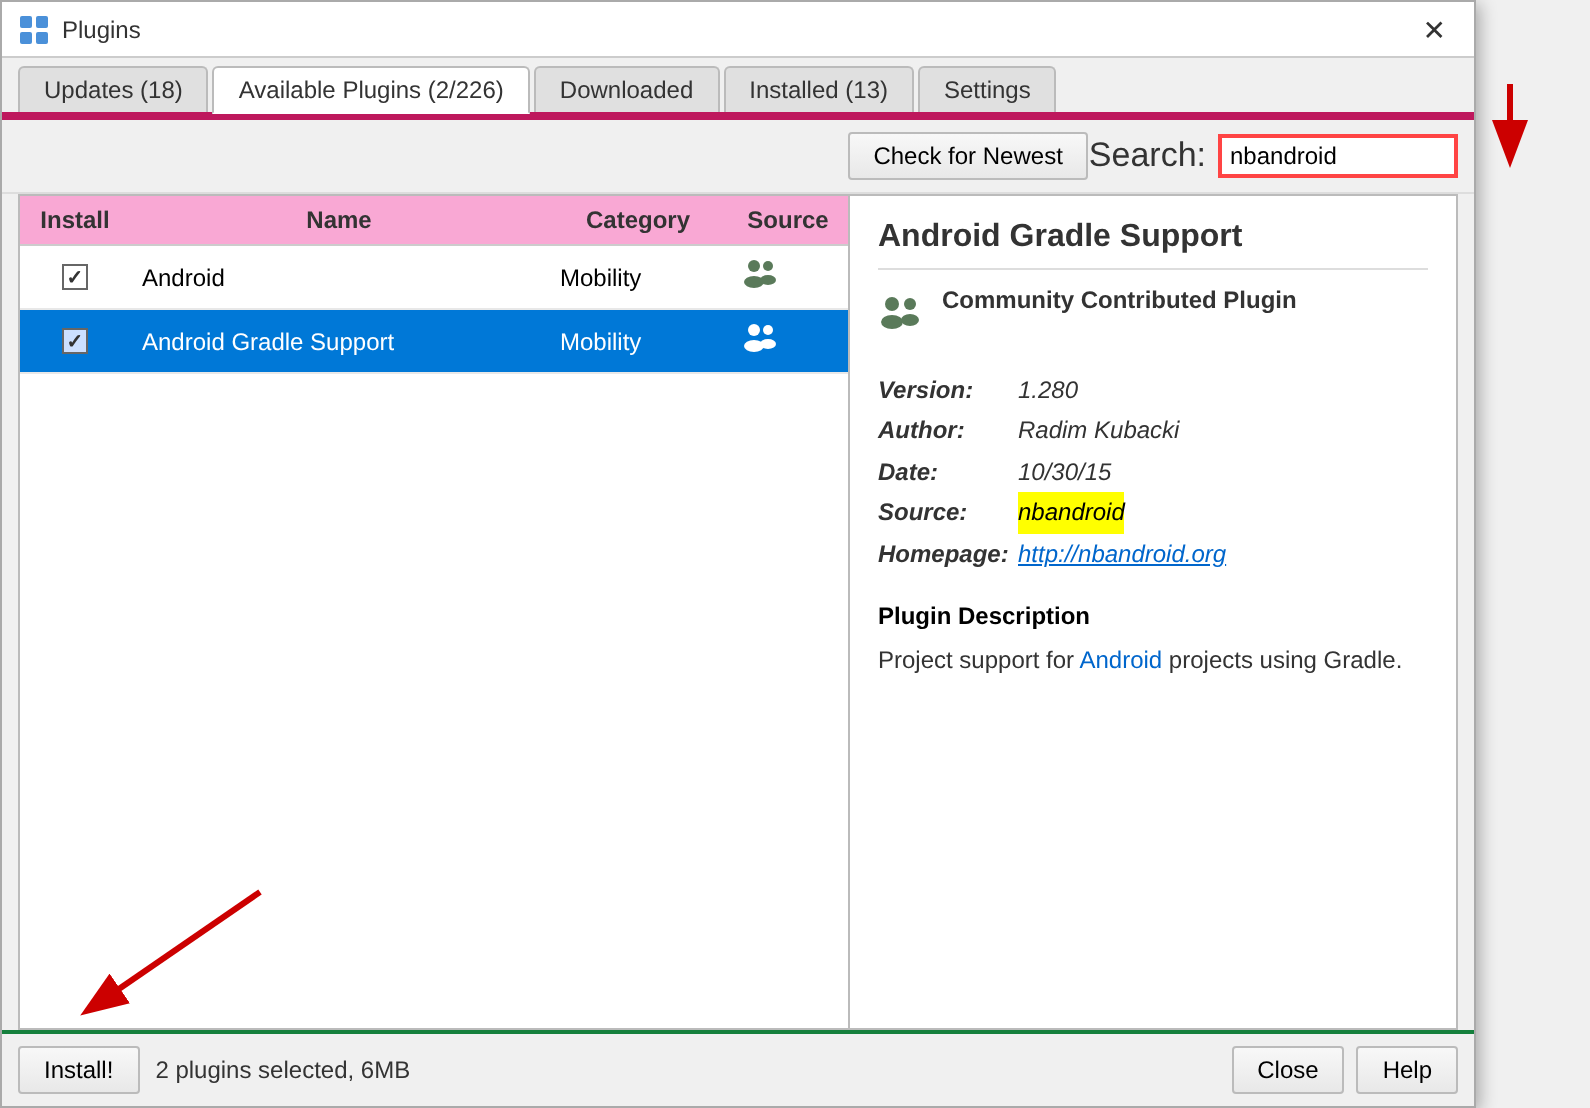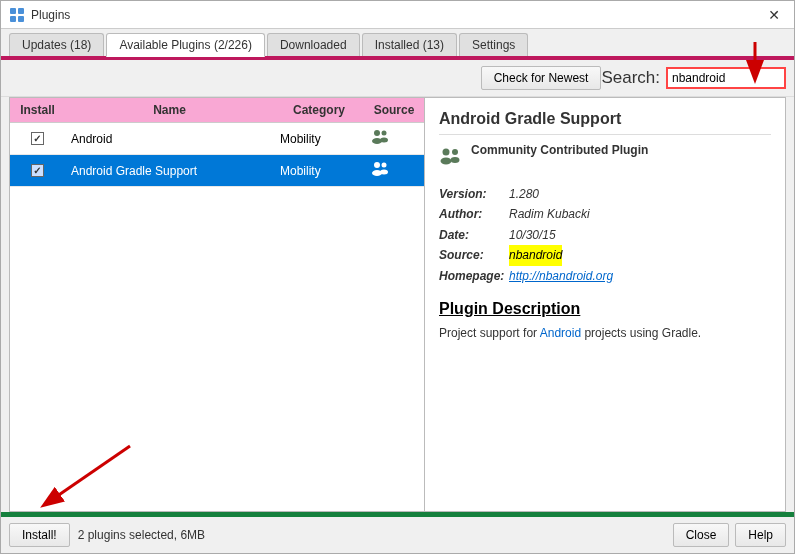--- a/index.html
+++ b/index.html
@@ -2,21 +2,21 @@
 <html><head>
   <meta charset="utf-8">
   <style>
     * { box-sizing: border-box; margin: 0; padding: 0; }
     body {
       font-family: 'Segoe UI', Arial, sans-serif;
       font-size: 12px;
       background: #f0f0f0;
     }
     .window {
-      width: 795px;
+      width: 738px;
       height: 554px;
       background: #f0f0f0;
       border: 1px solid #aaa;
       display: flex;
       flex-direction: column;
       box-shadow: 2px 2px 8px rgba(0,0,0,0.3);
     }
     .title-bar {
       background: #ffffff;
       height: 28px;
@@ -226,37 +226,36 @@
     .link-blue {
       color: #0066cc;
       text-decoration: underline;
       cursor: pointer;
     }
     .plugin-desc-section {
       margin-top: 14px;
     }
     .plugin-desc-title {
       font-weight: bold;
-      font-size: 16px;
+      font-size: 12px;
       margin-bottom: 6px;
-      text-decoration: underline;
     }
     .plugin-desc-text {
       font-size: 12px;
       color: #333;
       line-height: 1.5;
     }
     .plugin-desc-text .highlight-text {
       color: #0066cc;
     }
     .footer {
       display: flex;
       align-items: center;
       padding: 6px 8px;
-      border-top: 5px solid #15803d;
+      border-top: 2px solid #15803d;
       justify-content: space-between;
     }
     .footer-left {
       display: flex;
       align-items: center;
       gap: 8px;
     }
     .footer-right {
       display: flex;
       gap: 6px;

